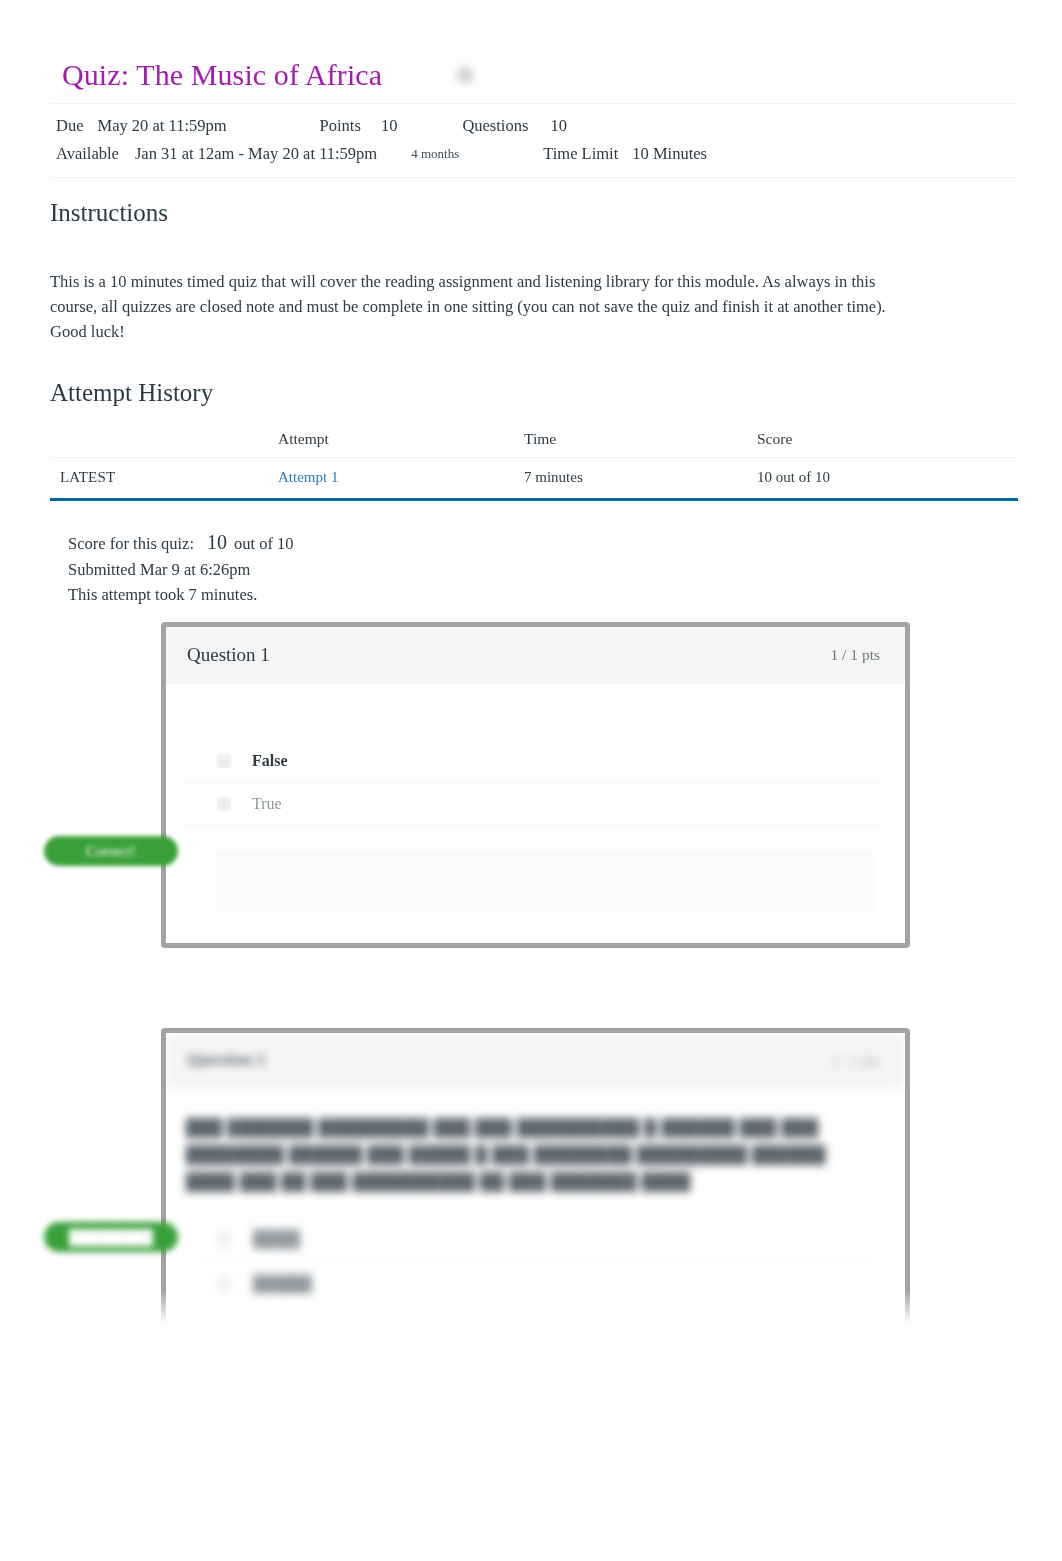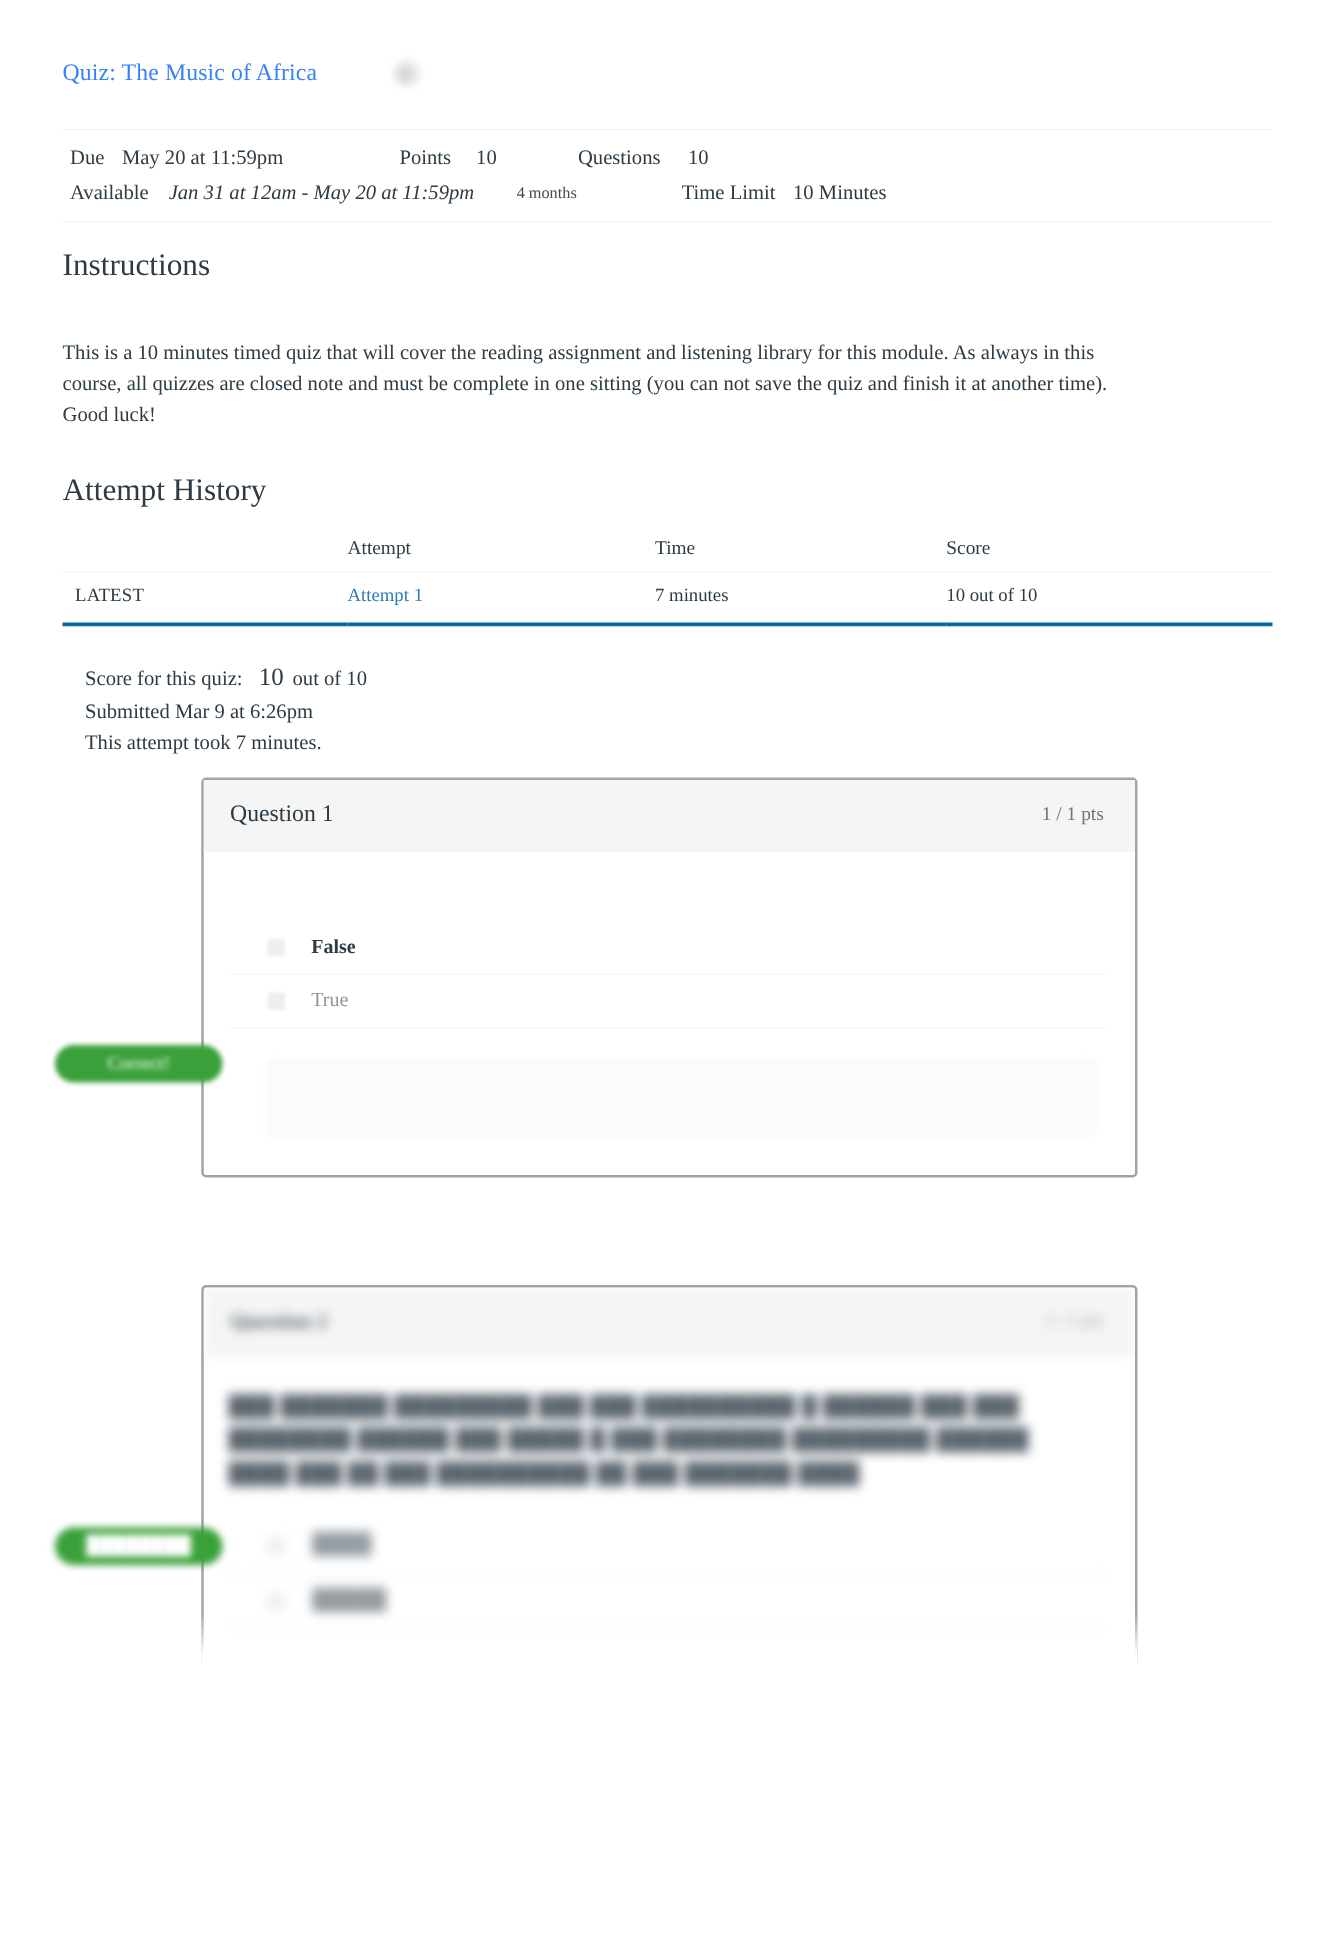--- a/index.html
+++ b/index.html
@@ -26,25 +26,25 @@
   
   .title-row {
     position: absolute;
     left: 50px;
     top: 46px;
     display: flex;
     align-items: center;
     gap: 58px;
   }
   .quiz-title {
-    font-size: 19px;
+    font-size: 30px;
     font-weight: normal;
     letter-spacing: 0.1px;
-    color: #3b82f6;
-    margin: 0;
+    color: #a21caf;
+    margin: 12px;
     white-space: nowrap;
   }
   .title-icon {
     width: 26px;
     height: 26px;
     border-radius: 50%;
     background: radial-gradient(circle at 50% 50%, rgba(160,164,168,0.55) 0%, rgba(190,193,196,0.35) 45%, rgba(255,255,255,0) 72%);
     filter: blur(2.4px);
     flex: none;
   }
@@ -69,21 +69,21 @@
   }
   .meta-label { color: #2d3b45; }
   .meta-value { color: #2d3b45; }
   .m-due-label  { margin-left: 6px; }
   .m-due-value  { margin-left: 14px; }
   .m-points-label { margin-left: 93px; }
   .m-points-value { margin-left: 20px; }
   .m-questions-label { margin-left: 65px; }
   .m-questions-value { margin-left: 22px; }
   .m-avail-label { margin-left: 6px; }
-  .m-avail-value { margin-left: 16px; font-style: italic; }
+  .m-avail-value { margin-left: 16px; }
   .m-duration { margin-left: 34px; font-size: 13px; color: #3f4c55; }
   .m-timelimit-label { margin-left: 84px; }
   .m-timelimit-value { margin-left: 14px; }
 
   
   .section-heading {
     position: absolute;
     left: 50px;
     font-size: 25px;
     font-weight: normal;
@@ -152,21 +152,21 @@
     font-size: 20px;
     margin: 0 7px 0 13px;
   }
 
   
   .question-card {
     position: absolute;
     left: 161px;
     width: 749px;
     box-sizing: border-box;
-    border: 2px solid #a3a3a3;
+    border: 5px solid #a3a3a3;
     border-radius: 4px;
     background: #ffffff;
   }
   #question-card-1 { top: 622px; }
   #question-card-2 { top: 1028px; height: 305px; overflow: hidden; }
 
   .question-header {
     display: flex;
     align-items: center;
     justify-content: space-between;

